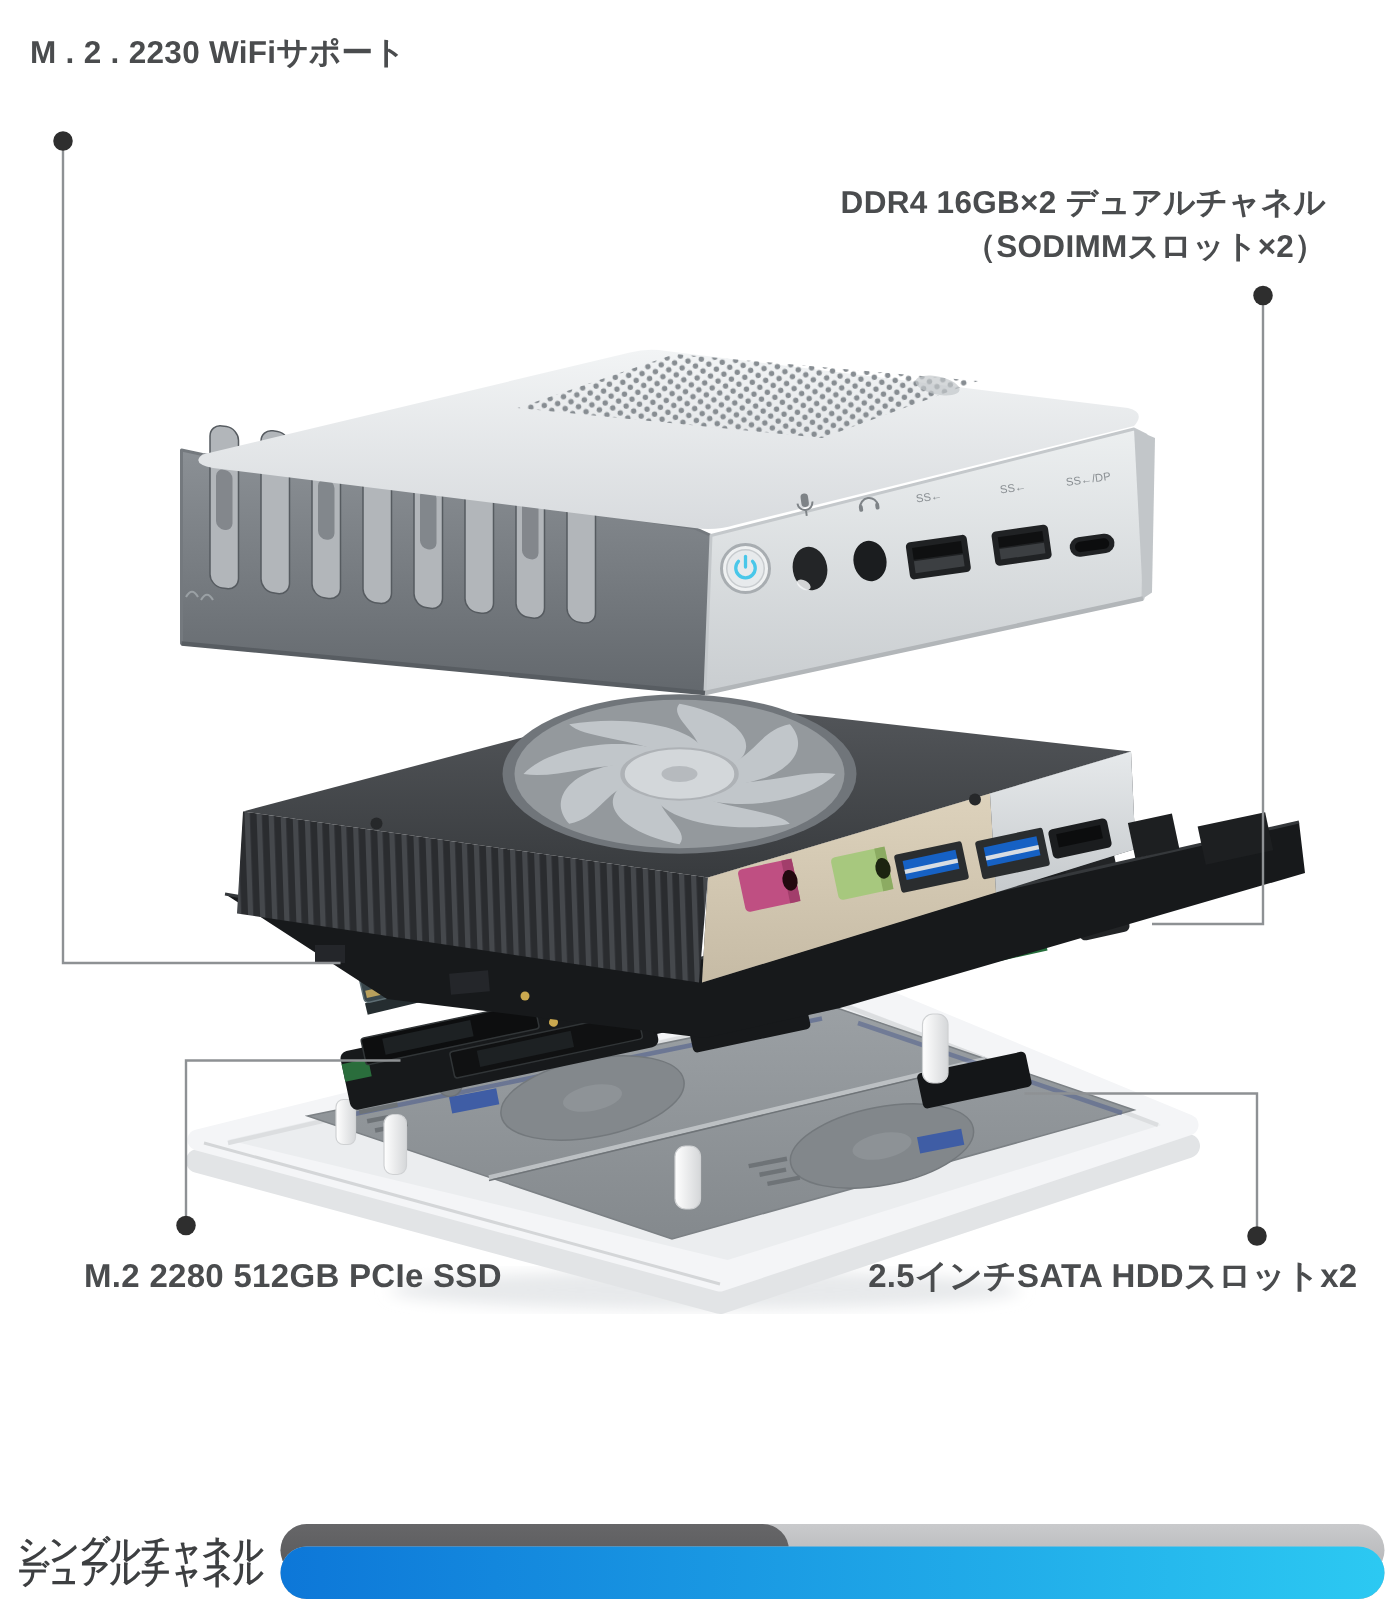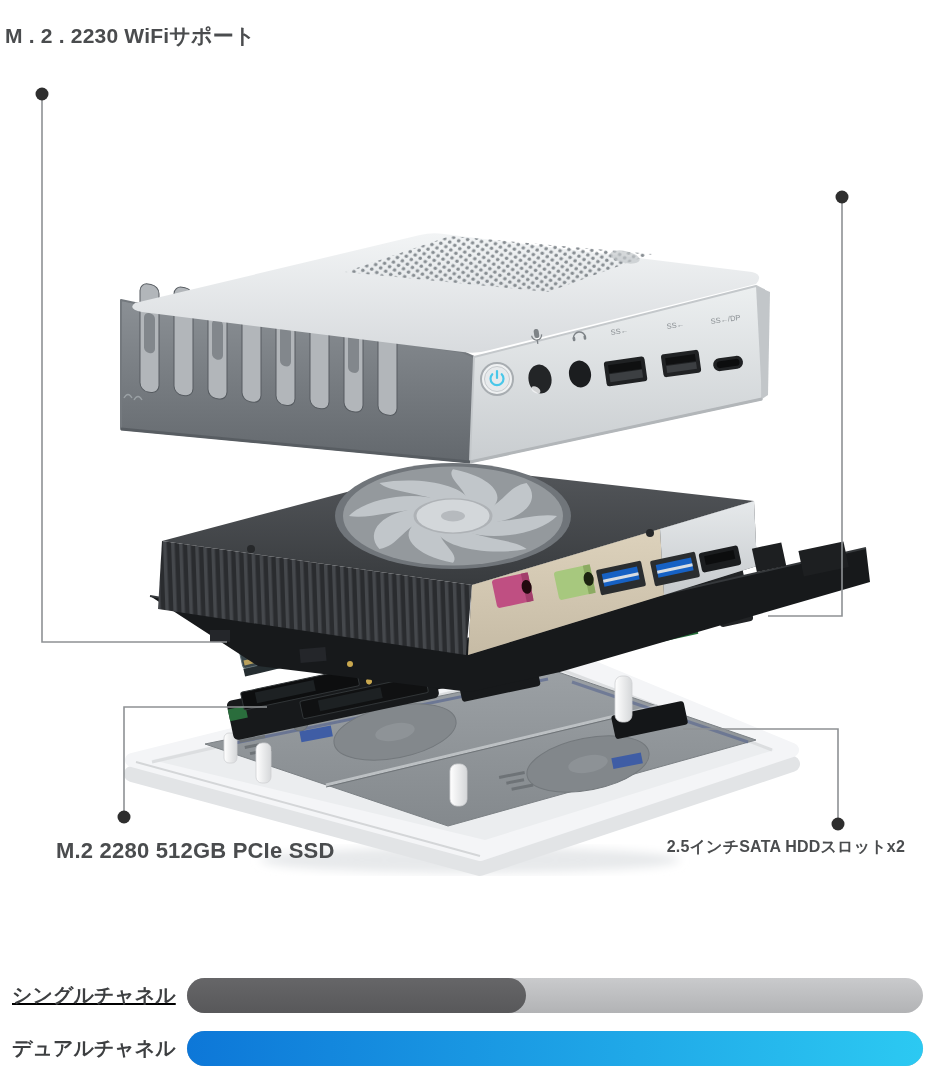--- a/index.html
+++ b/index.html
@@ -2,26 +2,26 @@
 <html><head>
 <meta charset="utf-8">
 <style>
   html,body{margin:0;padding:0;background:#ffffff;}
   .stage{position:relative;width:928px;height:1080px;background:#fff;overflow:hidden;
          font-family:"Liberation Sans","DejaVu Sans",sans-serif;}
   .stage svg{position:absolute;left:0;top:0;z-index:1;pointer-events:none;}
   .callout-label{position:absolute;z-index:2;color:#4a4c4e;font-size:21px;font-weight:600;
                  line-height:1.38;letter-spacing:.2px;white-space:nowrap;}
   .callout-label span{display:block;}
-  #lbl-wifi{left:5px;top:22px;}
+  #lbl-wifi{left:20px;top:22px;}
   #lbl-ram{right:44px;top:122px;text-align:right;}
   #lbl-ssd{left:24px;top:836px;font-size:22px;margin-left:32px;}
-  #lbl-hdd{right:23px;top:836px;text-align:right;font-size:16px;line-height:1.32;}
+  #lbl-hdd{right:23px;top:836px;text-align:right;font-size:22px;line-height:1.32;}
   .bar-row{position:absolute;z-index:2;left:0;width:100%;height:35px;display:flex;align-items:center;}
-  #row-single{top:978px;text-decoration:underline;}
+  #row-single{top:1016px;}
   #row-dual{top:1031px;}
   .bar-label{flex:none;width:187px;padding-left:12px;box-sizing:border-box;
              font-size:20px;font-weight:600;color:#3d3f41;}
   .bar-track{flex:1;height:35px;margin-right:5px;border-radius:17.5px;
              background:linear-gradient(180deg,#c9cacc,#b2b3b5);}
   .bar-fill{height:35px;border-radius:17.5px;width:0;}
 </style>
 </head>
 <body>
 
@@ -315,20 +315,24 @@
       <circle cx="42" cy="94" r="6.5"></circle>
       <circle cx="842" cy="197" r="6.5"></circle>
       <circle cx="124" cy="817" r="6.5"></circle>
       <circle cx="838" cy="824" r="6.5"></circle>
     </g>
   </svg>
 
   <div class="callout-label" id="lbl-wifi">
     <span>M . 2 . 2230 WiFiサポート</span>
   </div>
+  <div class="callout-label" id="lbl-ram">
+    <span>DDR4 16GB×2 デュアルチャネル</span>
+    <span>（SODIMMスロット×2）</span>
+  </div>
   <div class="callout-label" id="lbl-ssd">
     <span>M.2 2280 512GB PCIe SSD</span>
   </div>
   <div class="callout-label" id="lbl-hdd">
     <span>2.5インチSATA HDDスロットx2</span>
   </div>
 
   <div class="bar-row" id="row-single">
     <div class="bar-label">シングルチャネル</div>
     <div class="bar-track">

